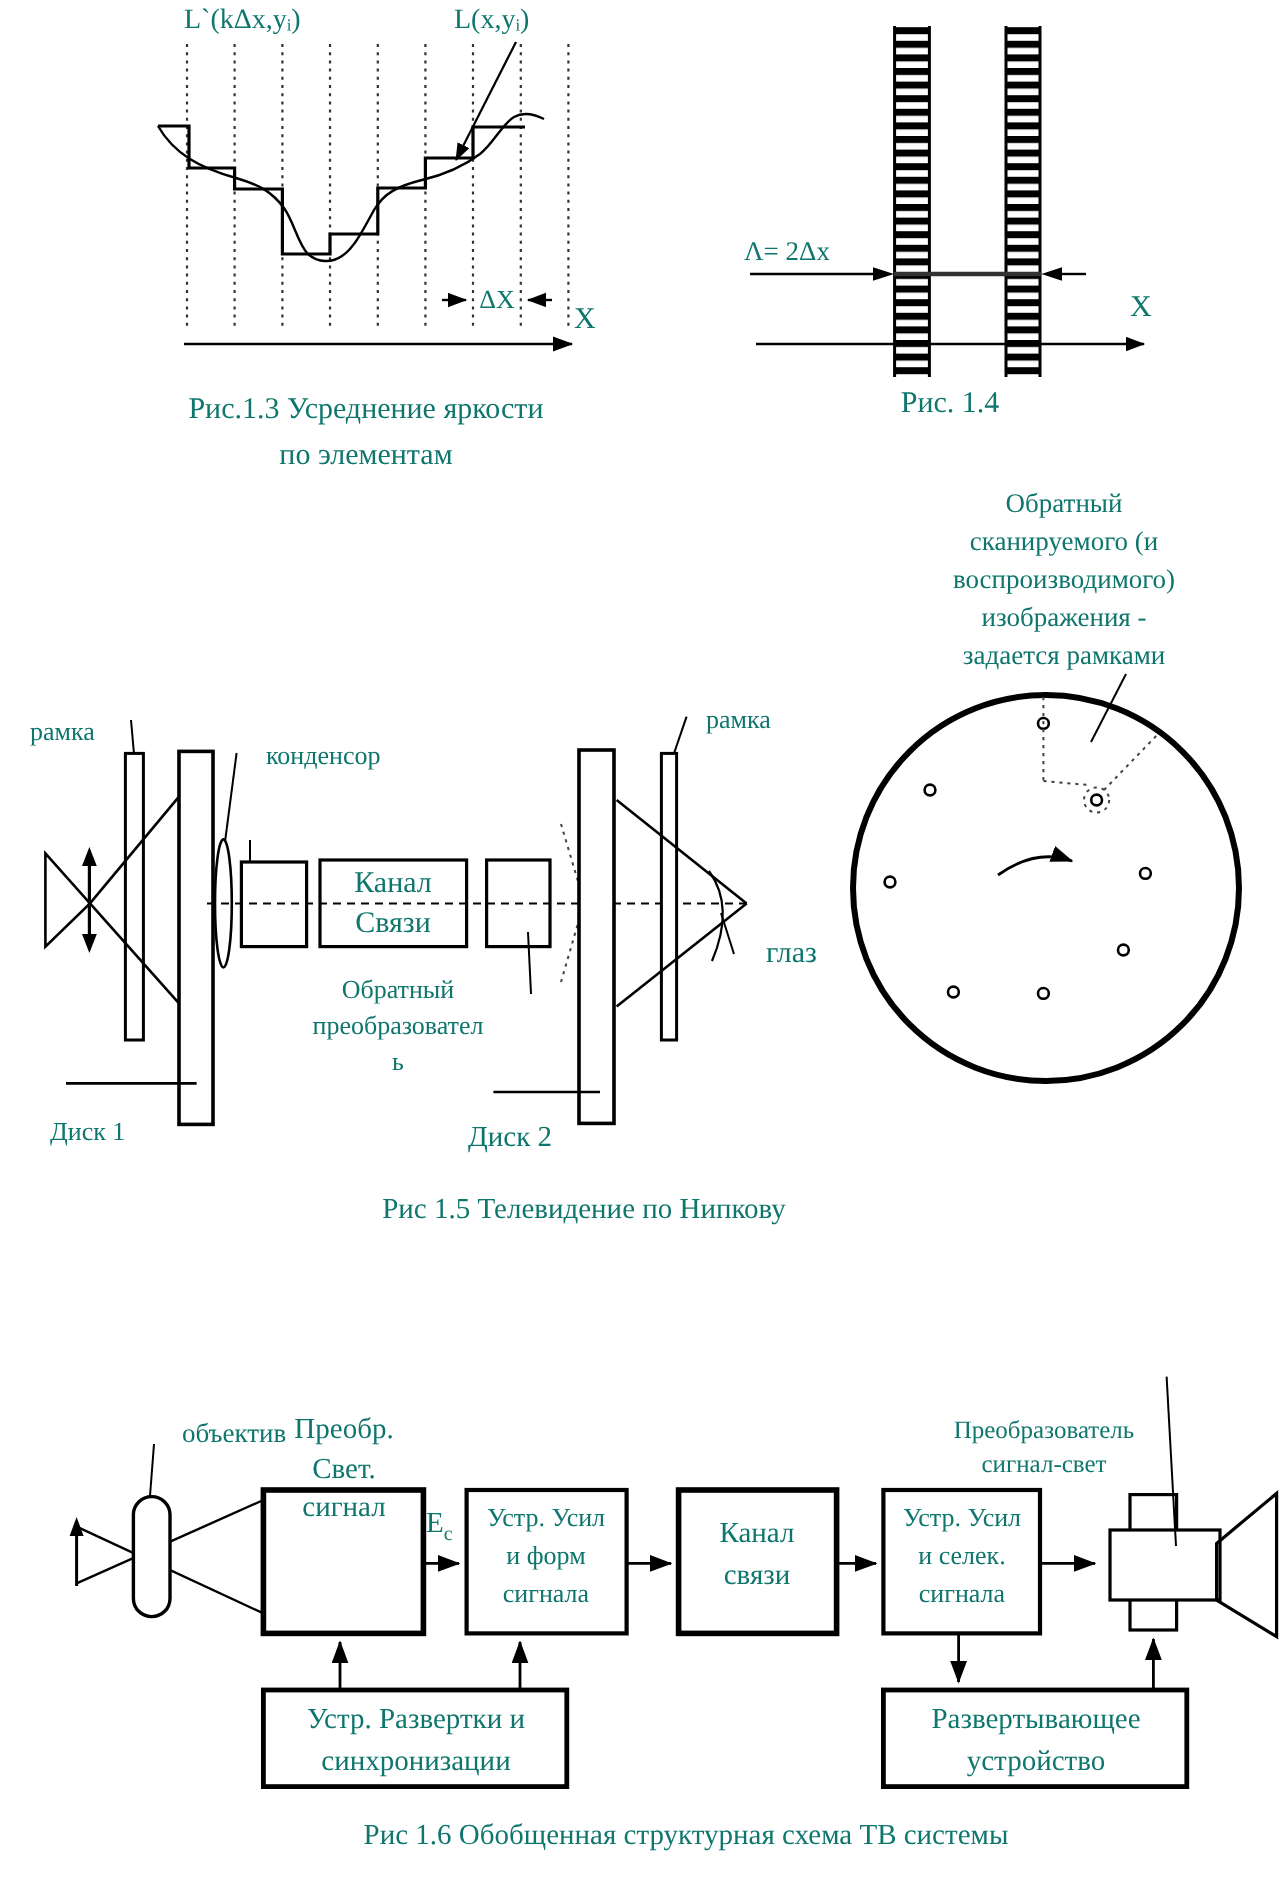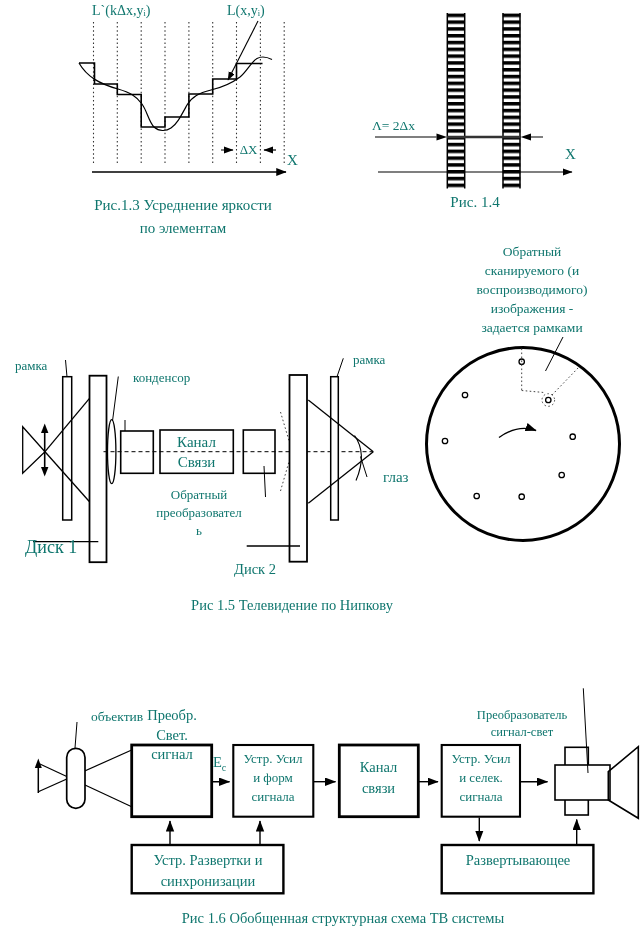--- a/index.html
+++ b/index.html
@@ -150,21 +150,21 @@
   <div class="blk" style="left:160px;top:432px;width:73px;font-size:15px;line-height:20px">
     <div>Канал</div>
     <div>Связи</div>
   </div>
   <div class="blk" style="left:139px;top:486px;width:120px;font-size:13px;line-height:18px">
     <div>Обратный</div>
     <div>преобразовател</div>
     <div>ь</div>
   </div>
   <div class="lbl" style="left:383px;top:469px;font-size:15px">глаз</div>
-  <div class="lbl" style="left:25px;top:537px;font-size:18px">Диск 1</div>
+  <div class="lbl" style="left:25px;top:559px;font-size:13px">Диск 1</div>
   <div class="lbl" style="left:234px;top:561px;font-size:14.5px">Диск 2</div>
   <div class="blk" style="left:447px;top:242px;width:170px;font-size:13.5px;line-height:19px">
     <div>Обратный</div>
     <div>сканируемого (и</div>
     <div>воспроизводимого)</div>
     <div>изображения -</div>
     <div>задается рамками</div>
   </div>
   <div class="blk" style="left:167px;top:597px;width:250px;font-size:14.5px">Рис 1.5 Телевидение по Нипкову</div>
 
@@ -224,20 +224,21 @@
     <div>Устр. Усил</div>
     <div>и селек.</div>
     <div>сигнала</div>
   </div>
   <div class="blk" style="left:132px;top:850px;width:152px;font-size:14.5px;line-height:21px">
     <div>Устр. Развертки и</div>
     <div>синхронизации</div>
   </div>
   <div class="blk" style="left:442px;top:850px;width:152px;font-size:14.5px;line-height:21px">
     <div>Развертывающее</div>
+    <div>устройство</div>
   </div>
   <div class="blk" style="left:444px;top:707px;width:156px;font-size:12.5px;line-height:16.5px">
     <div>Преобразователь</div>
     <div>сигнал-свет</div>
   </div>
   <div class="blk" style="left:143px;top:910px;width:400px;font-size:14.5px">Рис 1.6 Обобщенная структурная схема ТВ системы</div>
 
 </div>
 
 </body></html>

